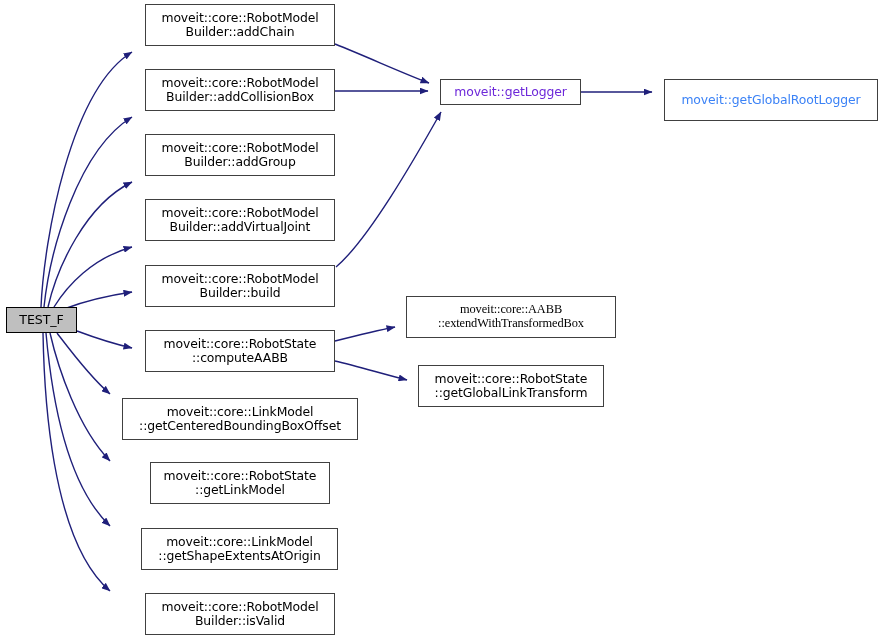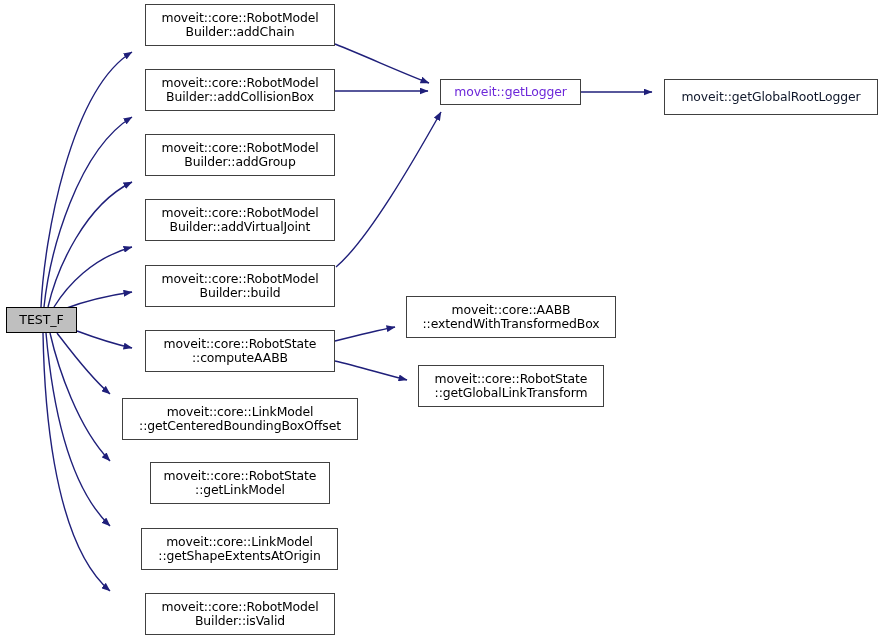--- a/index.html
+++ b/index.html
@@ -94,19 +94,19 @@
 ::computeAABB</span></div>
       <div class="node" style="left: 122px; top: 398px; width: 236px; height: 42px; background: rgb(255, 255, 255); border-color: rgb(64, 64, 64); color: rgb(0, 0, 0);"><span class="node-label">moveit::core::LinkModel
 ::getCenteredBoundingBoxOffset</span></div>
       <div class="node" style="left: 150px; top: 462px; width: 180px; height: 42px; background: rgb(255, 255, 255); border-color: rgb(64, 64, 64); color: rgb(0, 0, 0);"><span class="node-label">moveit::core::RobotState
 ::getLinkModel</span></div>
       <div class="node" style="left: 141px; top: 528px; width: 197px; height: 42px; background: rgb(255, 255, 255); border-color: rgb(64, 64, 64); color: rgb(0, 0, 0);"><span class="node-label">moveit::core::LinkModel
 ::getShapeExtentsAtOrigin</span></div>
       <div class="node" style="left: 145px; top: 593px; width: 190px; height: 42px; background: rgb(255, 255, 255); border-color: rgb(64, 64, 64); color: rgb(0, 0, 0);"><span class="node-label">moveit::core::RobotModel
 Builder::isValid</span></div>
       <div class="node" style="left: 440px; top: 79px; width: 141px; height: 26px; background: rgb(255, 255, 255); border-color: rgb(64, 64, 64); color: #6d28d9;"><span class="node-label">moveit::getLogger</span></div>
-      <div class="node" style="left: 664px; top: 79px; width: 214px; height: 36px; background: rgb(255, 255, 255); border-color: rgb(64, 64, 64); color: #0f172a;"><span class="node-label">moveit::getGlobalRootLogger</span></div>
-      <div class="node" style="left: 406px; top: 296px; width: 210px; height: 42px; background: rgb(255, 255, 255); border-color: rgb(64, 64, 64); color: rgb(0, 0, 0);"><span class="node-label">moveit::core::AABB
+      <div class="node" style="left: 664px; top: 79px; width: 214px; height: 42px; background: rgb(255, 255, 255); border-color: rgb(64, 64, 64); color: #3b82f6;"><span class="node-label">moveit::getGlobalRootLogger</span></div>
+      <div class="node" style="left: 406px; top: 296px; width: 210px; height: 42px; background: rgb(255, 255, 255); border-color: rgb(64, 64, 64); color: rgb(0, 0, 0); font-family: Liberation Serif, serif;"><span class="node-label">moveit::core::AABB
 ::extendWithTransformedBox</span></div>
       <div class="node" style="left: 418px; top: 365px; width: 186px; height: 42px; background: rgb(255, 255, 255); border-color: rgb(64, 64, 64); color: rgb(0, 0, 0);"><span class="node-label">moveit::core::RobotState
 ::getGlobalLinkTransform</span></div>
     </div>
 </div>
 
 </body></html>

